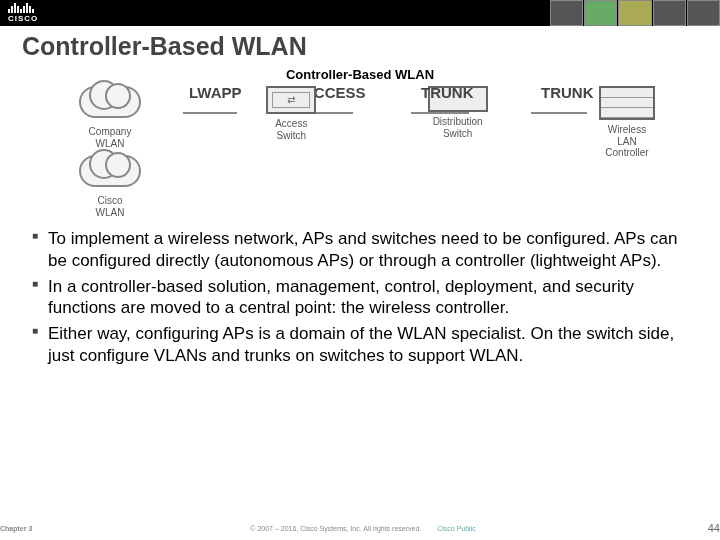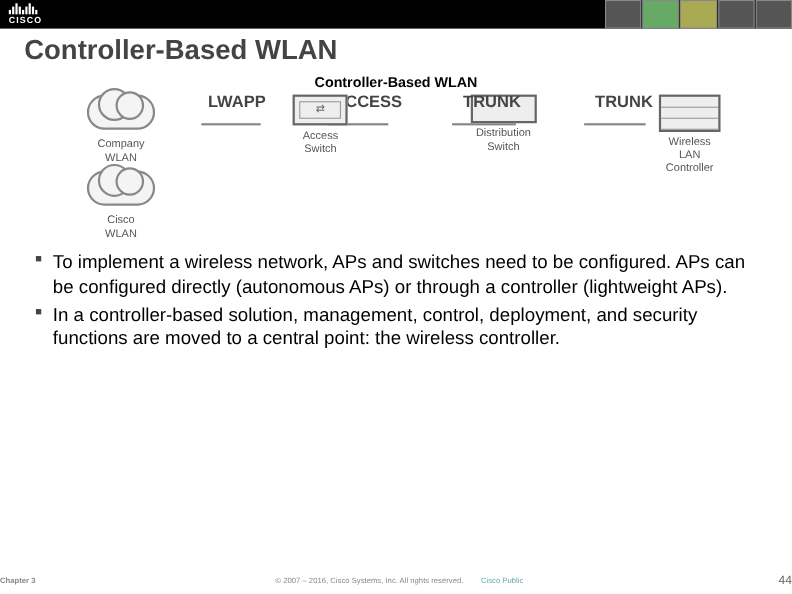--- a/index.html
+++ b/index.html
@@ -118,20 +118,21 @@
       <div style="white-space:pre">Wireless
 LAN
 Controller</div>
     </div>
   </div>
 </div>
 
 <ul class="content">
   <li>To implement a wireless network, APs and switches need to be configured. APs can be configured directly (autonomous APs) or through a controller (lightweight APs).</li>
   <li>In a controller-based solution, management, control, deployment, and security functions are moved to a central point: the wireless controller.</li>
+  <li>Either way, configuring APs is a domain of the WLAN specialist. On the switch side, just configure VLANs and trunks on switches to support WLAN.</li>
 </ul>
 
 <div class="footer">
   <span class="chap">Chapter 3</span>
   <span class="mid">
     <span>© 2007 – 2016, Cisco Systems, Inc. All rights reserved.</span>
     <span class="cp">Cisco Public</span>
   </span>
   <span class="pg">44</span>
 </div>

